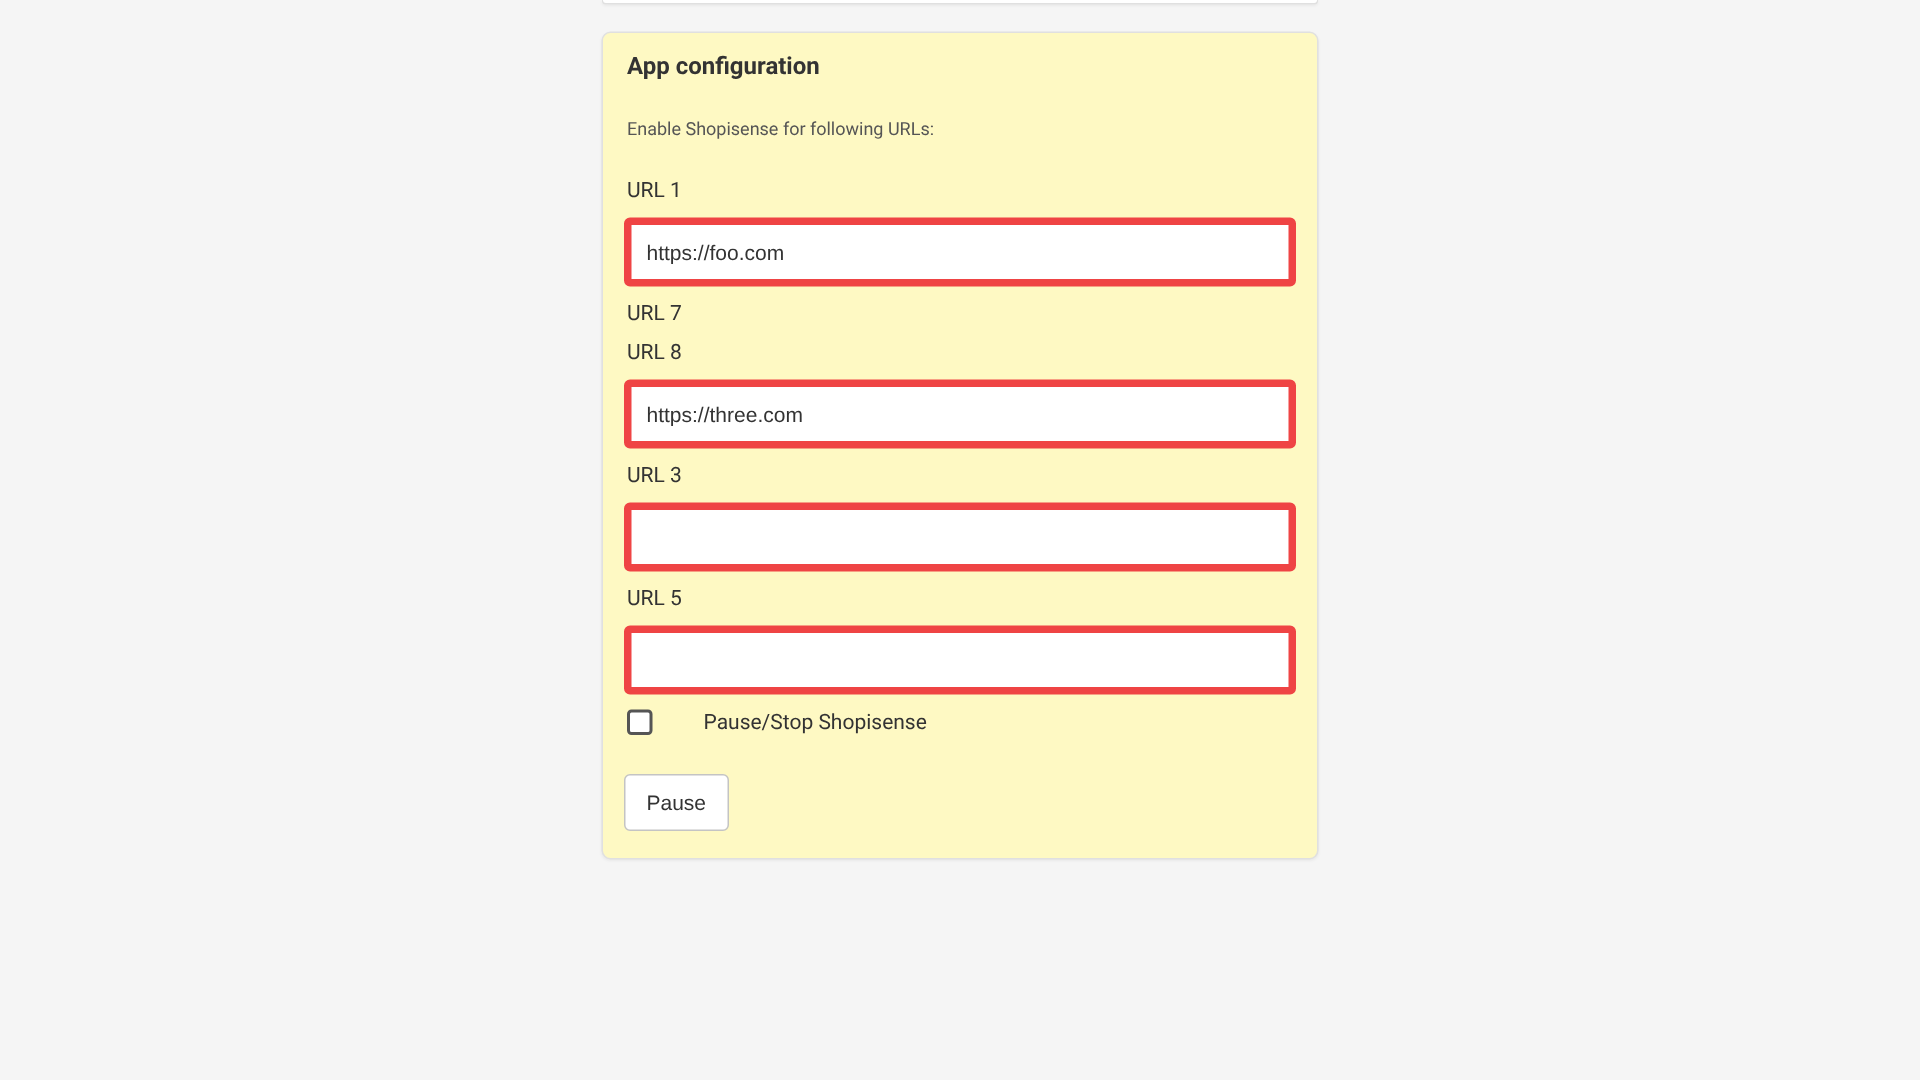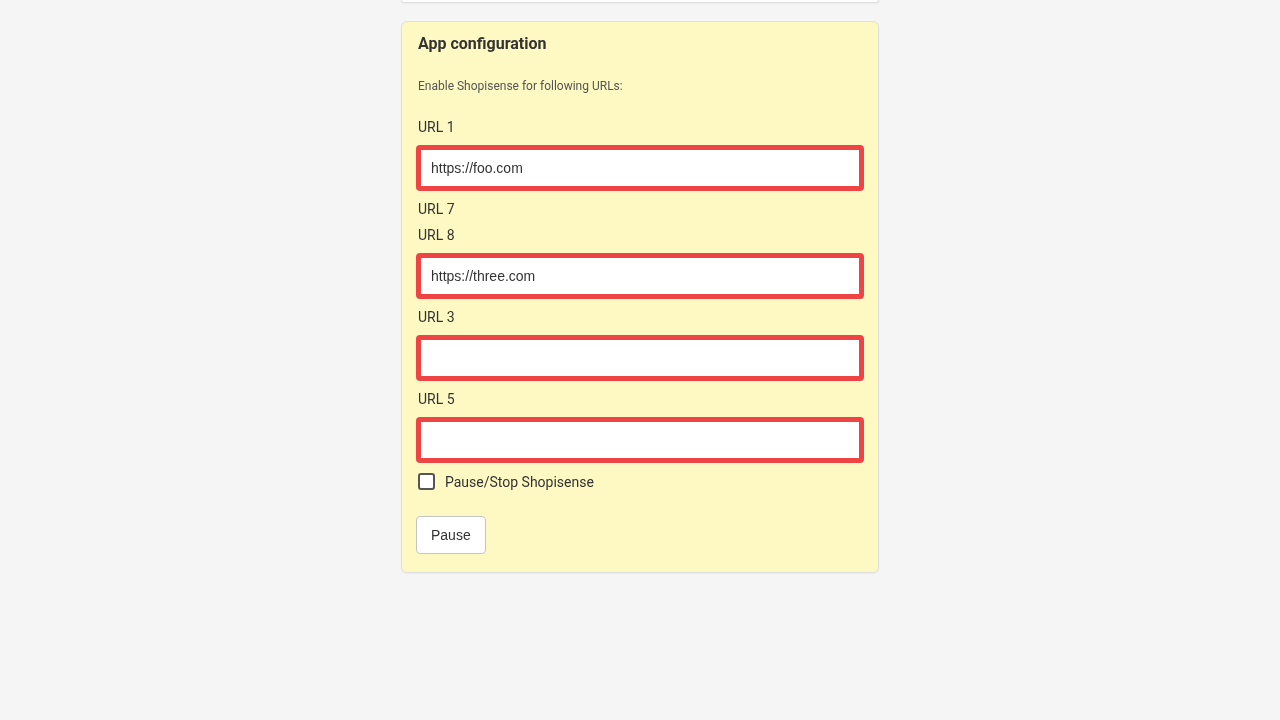--- a/index.html
+++ b/index.html
@@ -70,20 +70,21 @@
       border: 5px solid #ef4444;
       border-radius: 4px;
       background: #fff;
       outline: none;
     }
     .checkbox-row {
       display: flex;
       align-items: center;
       margin-bottom: 26px;
       padding-left: 2px;
+      gap: 24px;
     }
     .checkbox {
       width: 17px;
       height: 17px;
       border: 2px solid #555;
       border-radius: 3px;
       margin-right: 10px;
       flex-shrink: 0;
       cursor: pointer;
       background: #fff;

